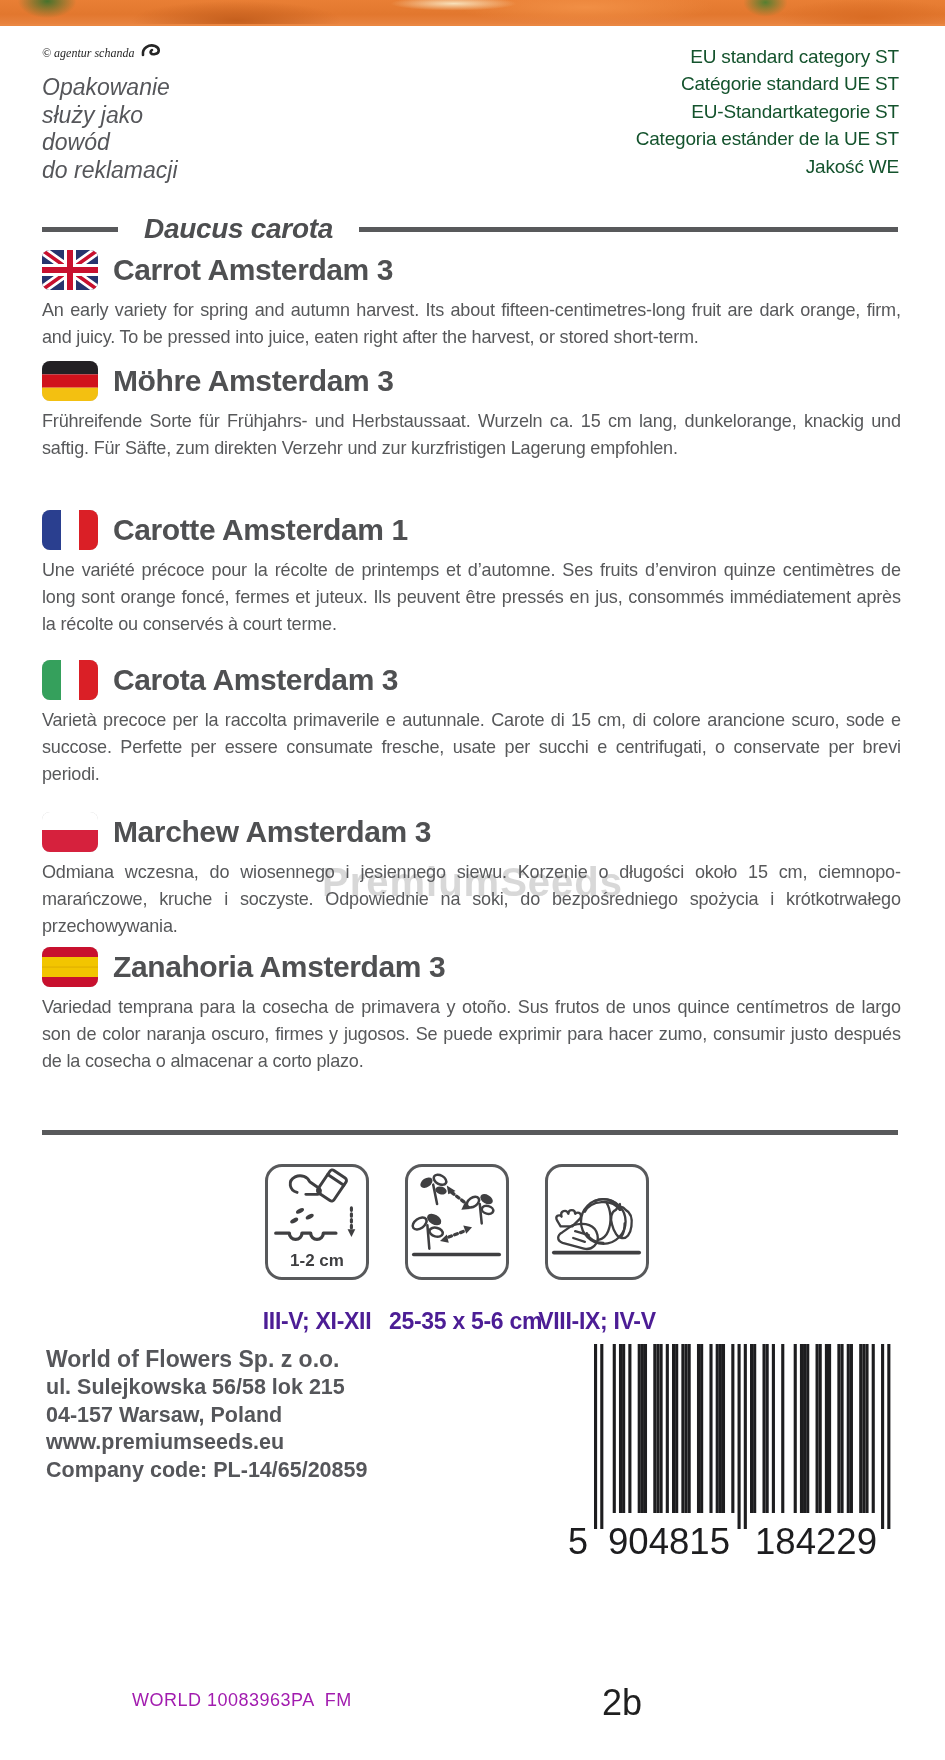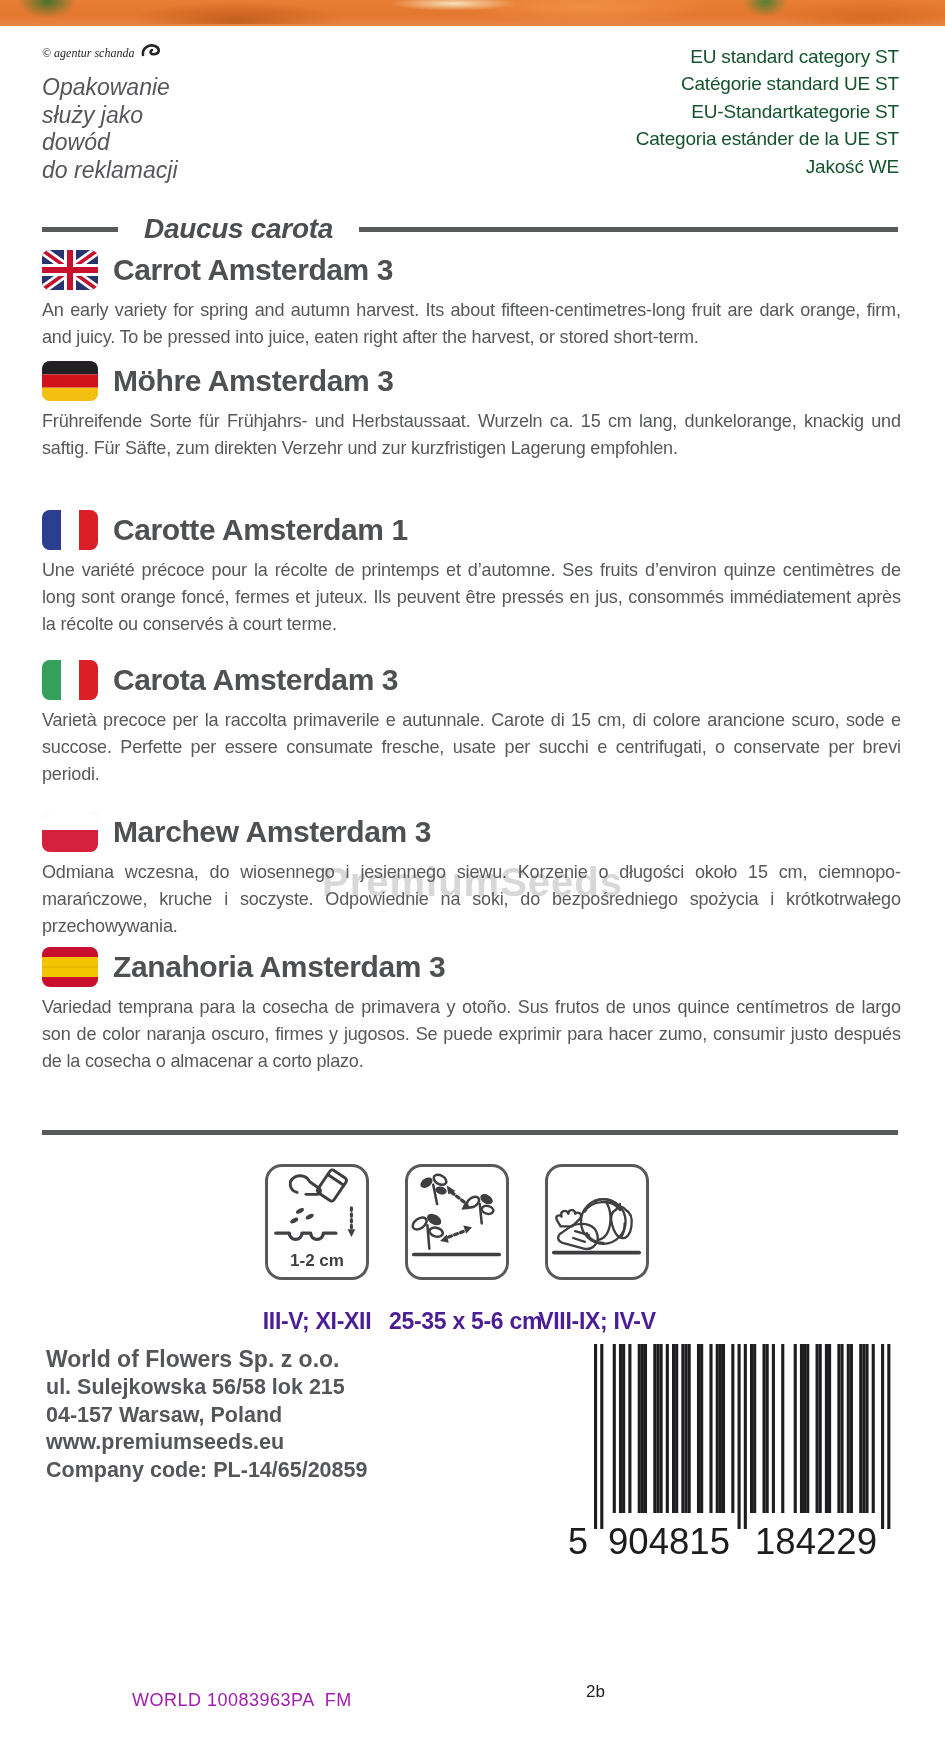--- a/index.html
+++ b/index.html
@@ -57,21 +57,21 @@
   
   .address{left:46px;top:1346px;line-height:27.8px;color:#55565a;}
   .addr-name{font-size:23px;font-weight:bold;}
   .addr-line{font-size:21.5px;font-weight:bold;}
 
   
   .barcode{left:566px;top:1344px;width:332px;height:216px;}
 
   
   .footer-left{left:132px;top:1682px;font-size:18px;color:#a21caf;letter-spacing:0.5px;white-space:pre;margin-top:8px;}
-  .footer-right{left:586px;top:1682px;font-size:17px;color:#1f1f1f;}
+  .footer-right{left:602px;top:1682px;font-size:36px;color:#1f1f1f;}
 </style>
 </head>
 <body>
 
 <div class="abs photo-strip"></div>
 
 <div class="abs copyright">
   <span>© agentur schanda</span>
   <span>
     <svg width="22" height="18" viewBox="0 0 22 18" fill="none" stroke="#262626" stroke-width="2.6" stroke-linecap="round">

